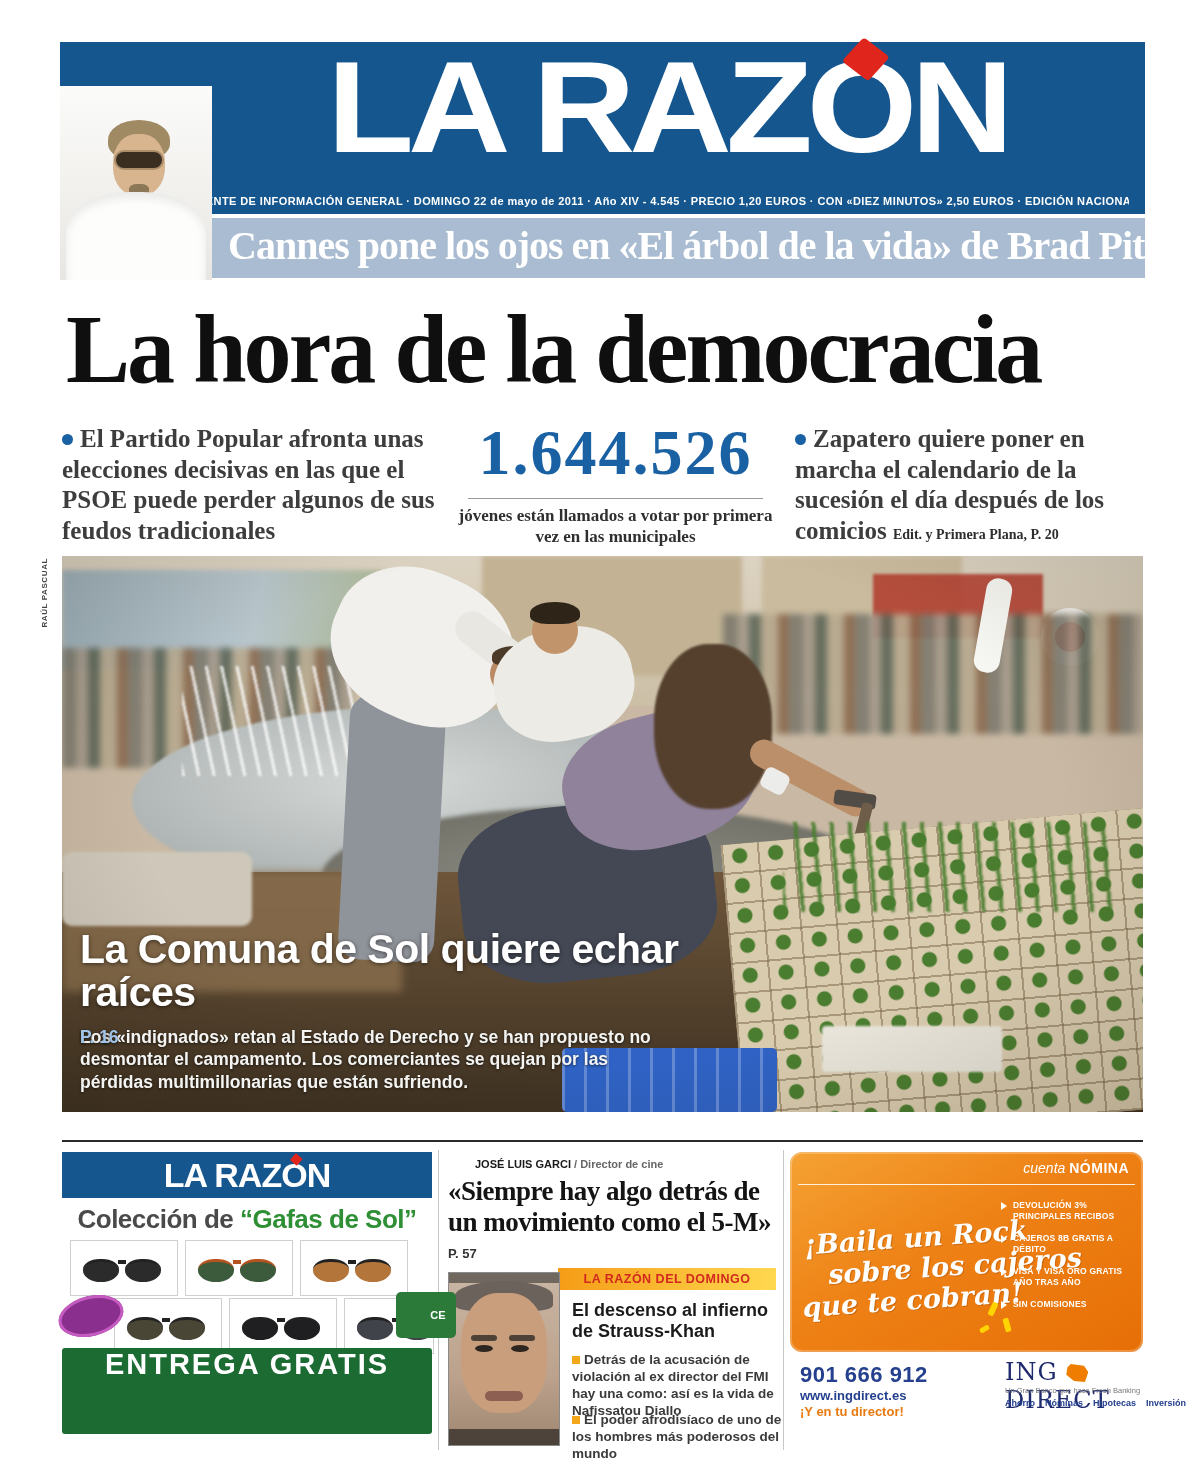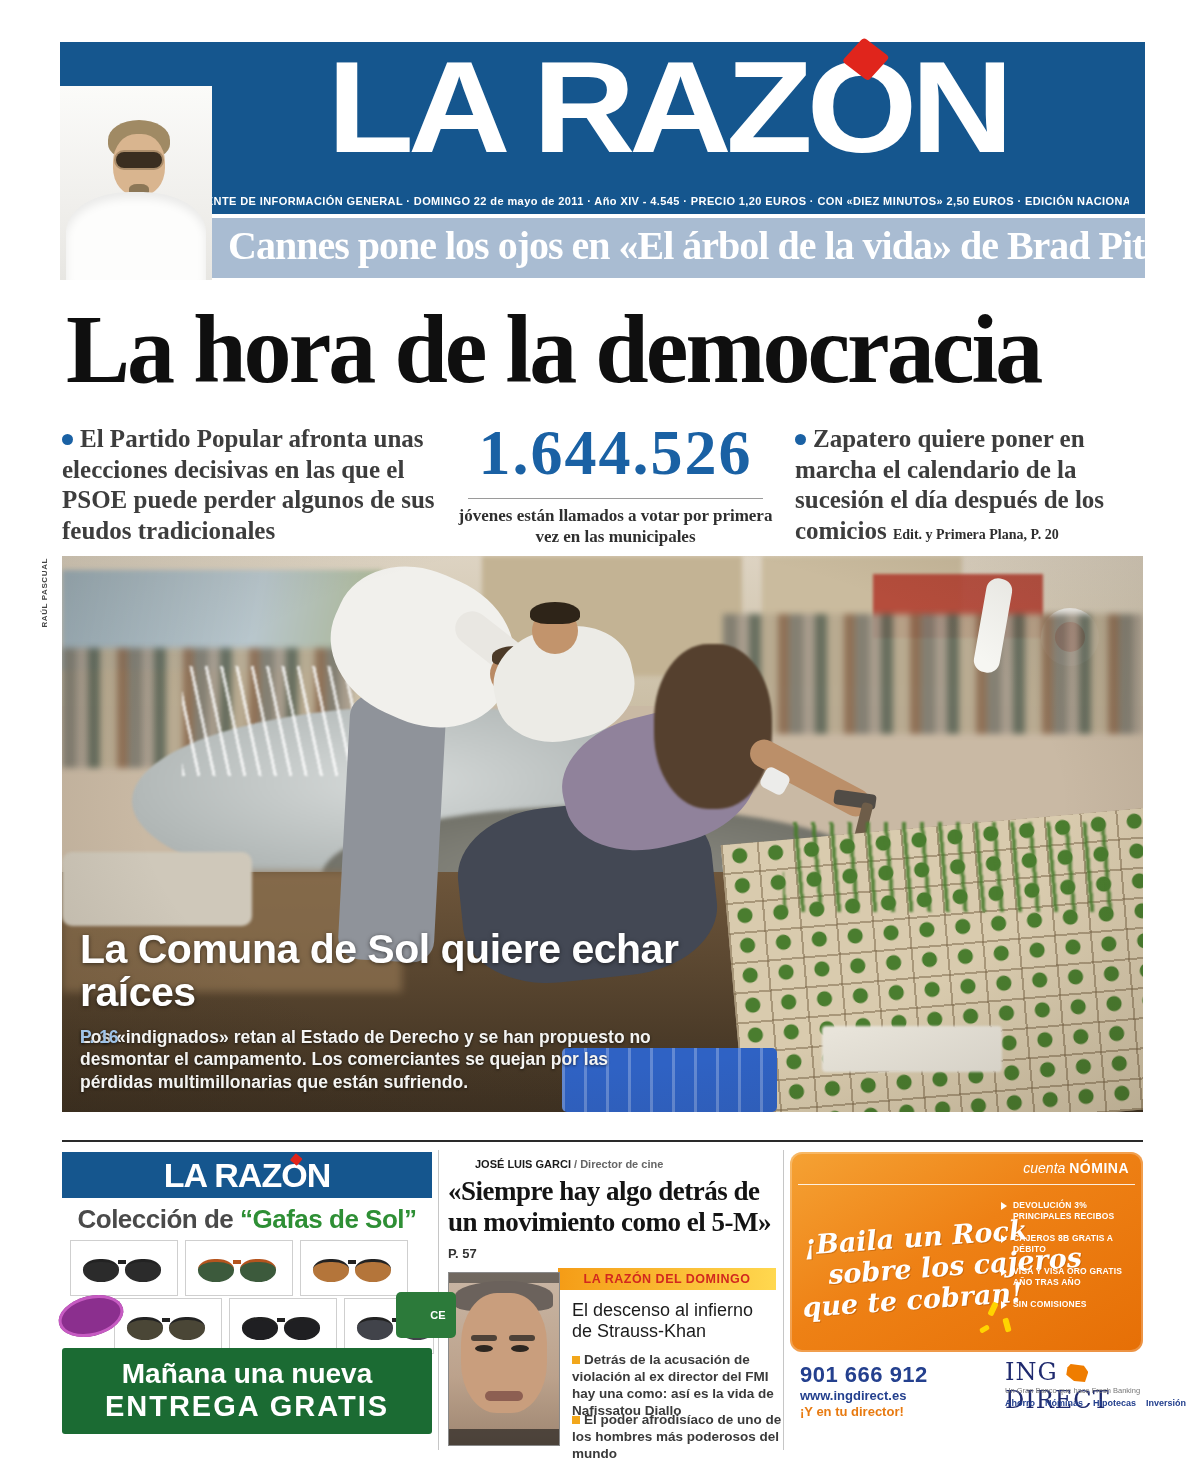--- a/index.html
+++ b/index.html
@@ -162,21 +162,21 @@
   .dsk-photo *{position:absolute;}
   .dsk-topstrip{left:0;top:0;width:100%;height:10px;background:rgba(40,40,40,.55);}
   .dsk-hair{left:6px;top:8px;width:98px;height:30px;background:#6b625c;border-radius:50% 50% 20% 20%;}
   .dsk-face{left:12px;top:20px;width:86px;height:120px;background:#c99e7d;border-radius:42%;}
   .dsk-brow{top:62px;width:26px;height:6px;background:#4e4238;border-radius:3px;}
   .dsk-brow.l{left:22px;} .dsk-brow.r{left:60px;}
   .dsk-eye{top:72px;width:18px;height:7px;background:#2d2620;border-radius:50%;}
   .dsk-eye.l{left:26px;} .dsk-eye.r{left:62px;}
   .dsk-mouth{left:36px;top:118px;width:38px;height:10px;background:#8d5f52;border-radius:6px;}
   .dsk-botband{left:0;bottom:0;width:100%;height:16px;background:rgba(20,20,20,.6);}
-  .dsk-head{position:absolute;left:572px;top:1300px;width:206px;font-size:18px;font-weight:normal;
+  .dsk-head{position:absolute;left:572px;top:1300px;width:206px;font-size:18px;font-weight:bold;
         color:#1b1b1b;line-height:1.15;}
   .dsk-bullet{position:absolute;left:572px;width:210px;font-size:13.5px;font-weight:bold;color:#3a3a3a;line-height:1.25;}
   .dsk-b1{top:1352px;} .dsk-b2{top:1412px;}
   .sq-marker{display:inline-block;width:8px;height:8px;background:#f2a71b;margin-right:4px;}
 
   
   .ing-box{position:absolute;left:790px;top:1152px;width:353px;height:200px;border-radius:12px;
         background:linear-gradient(150deg,#f5a234 0%,#ee8115 45%,#e66f06 100%);
         box-shadow:inset 0 0 0 2px rgba(255,255,255,.25);overflow:hidden;}
   .ing-header{position:absolute;right:14px;top:8px;color:#fff;font-size:14px;}
@@ -345,21 +345,20 @@
   <div class="sg-cell" style="left:344px;top:1298px;width:88px;">
     <div class="sg">
         <div class="lens l" style="background:#41434a;"></div>
         <div class="lens r" style="background:#41434a;"></div>
         <div class="bridge"></div>
       </div>
   </div>
   <div class="sticker"></div>
   <div class="ce-tag">CE</div>
   <div class="promo-green">
-    <div class="pg-l1">Mañana una nueva</div>
     <div class="pg-l2">ENTREGA GRATIS</div>
   </div>
 
   <div class="garci-kicker">
     <span>JOSÉ LUIS GARCI </span><span class="garci-role">/ Director de cine</span>
   </div>
   <div class="garci-quote">«Siempre hay algo detrás de un movimiento como el 5-M»</div>
   <div class="garci-ref">P. 57</div>
 
   <div class="domingo-bar">LA RAZÓN DEL DOMINGO</div>

